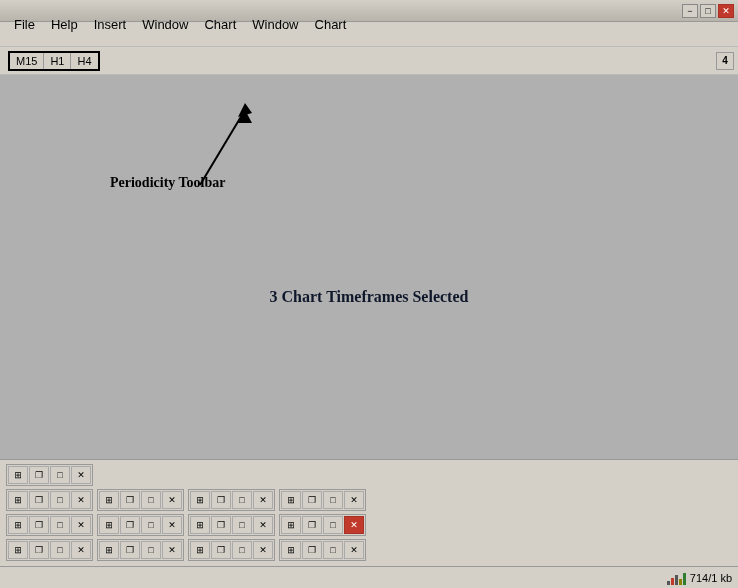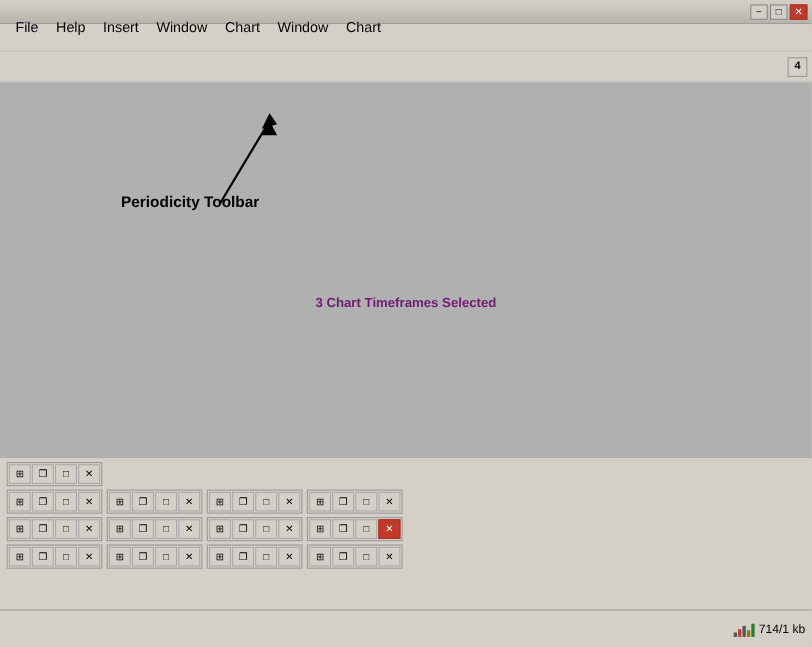--- a/index.html
+++ b/index.html
@@ -102,30 +102,31 @@
       display: flex;
       align-items: center;
       justify-content: center;
       font-size: 10px;
       font-weight: bold;
     }
 
     
     .main-content {
       background: #b0b0b0;
-      height: 340px;
+      height: 384px;
       position: relative;
       display: flex;
       align-items: center;
       justify-content: center;
+      font-family: Liberation Serif, serif;
     }
     .info-text {
-      font-size: 12px;
+      font-size: 16px;
       font-weight: bold;
-      color: #701a75;
+      color: #0f172a;
       margin-top: 60px;
     }
 
     
     .bottom-panel {
       background: #d4d0c8;
       height: calc(588px - 22px - 22px - 28px - 340px);
       border-top: 1px solid #999;
       padding: 4px 6px;
     }
@@ -162,21 +163,21 @@
       color: white;
       border-color: #a93226;
     }
 
     
     .status-bar {
       position: absolute;
       bottom: 0;
       left: 0;
       right: 0;
-      height: 34px;
+      height: 22px;
       background: #d4d0c8;
       border-top: 1px solid #999;
       display: flex;
       align-items: center;
       justify-content: flex-end;
       padding: 0 6px;
       font-size: 11px;
     }
 
     .status-indicator {
@@ -212,20 +213,25 @@
   <span class="menu-item">File</span>
   <span class="menu-item">Help</span>
   <span class="menu-item">Insert</span>
   <span class="menu-item">Window</span>
   <span class="menu-item">Chart</span>
   <span class="menu-item">Window</span>
   <span class="menu-item">Chart</span>
 </div>
 
 <div class="toolbar-area">
+  <div class="periodicity-toolbar">
+    <button class="period-btn">M15</button>
+    <button class="period-btn">H1</button>
+    <button class="period-btn">H4</button>
+  </div>
   <div class="toolbar-right-badge">4</div>
 </div>
 
 <div class="main-content">
 
   <div style="position:absolute; top:20px; left:80px;">
     <svg width="220" height="120">
 
       <line x1="120" y1="90" x2="165" y2="15" stroke="#000" stroke-width="2"></line>
 

